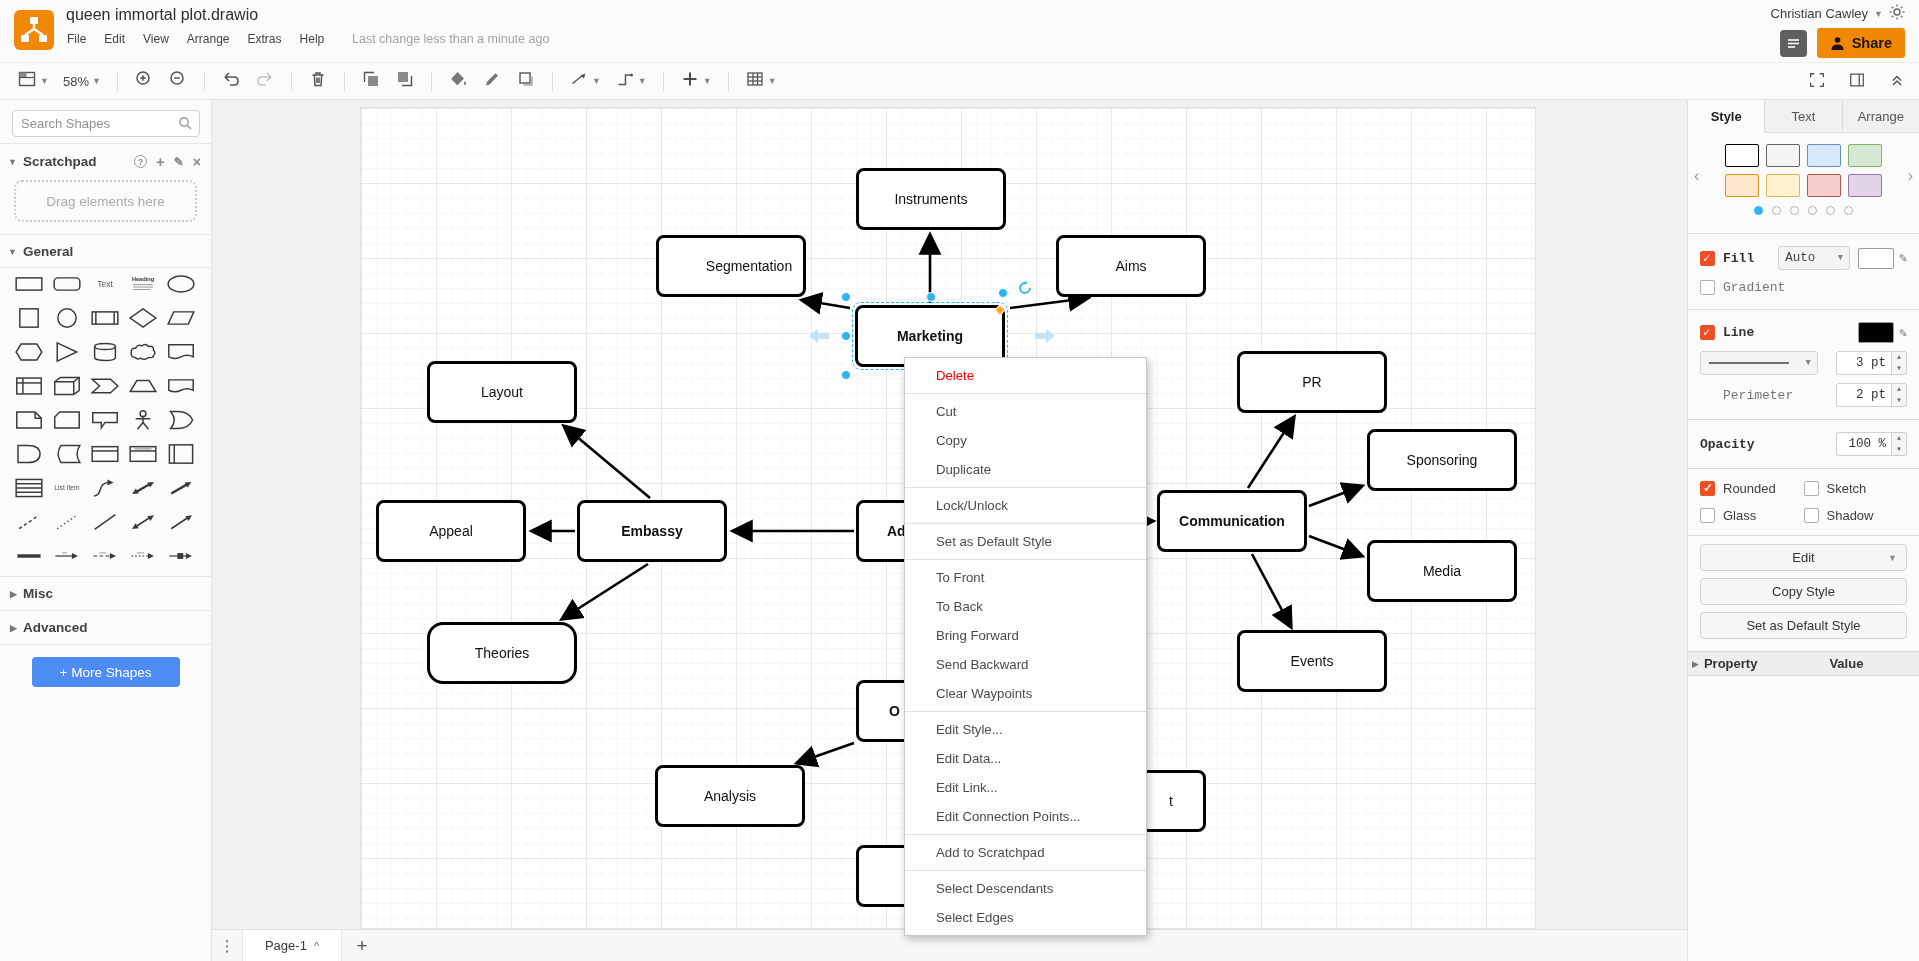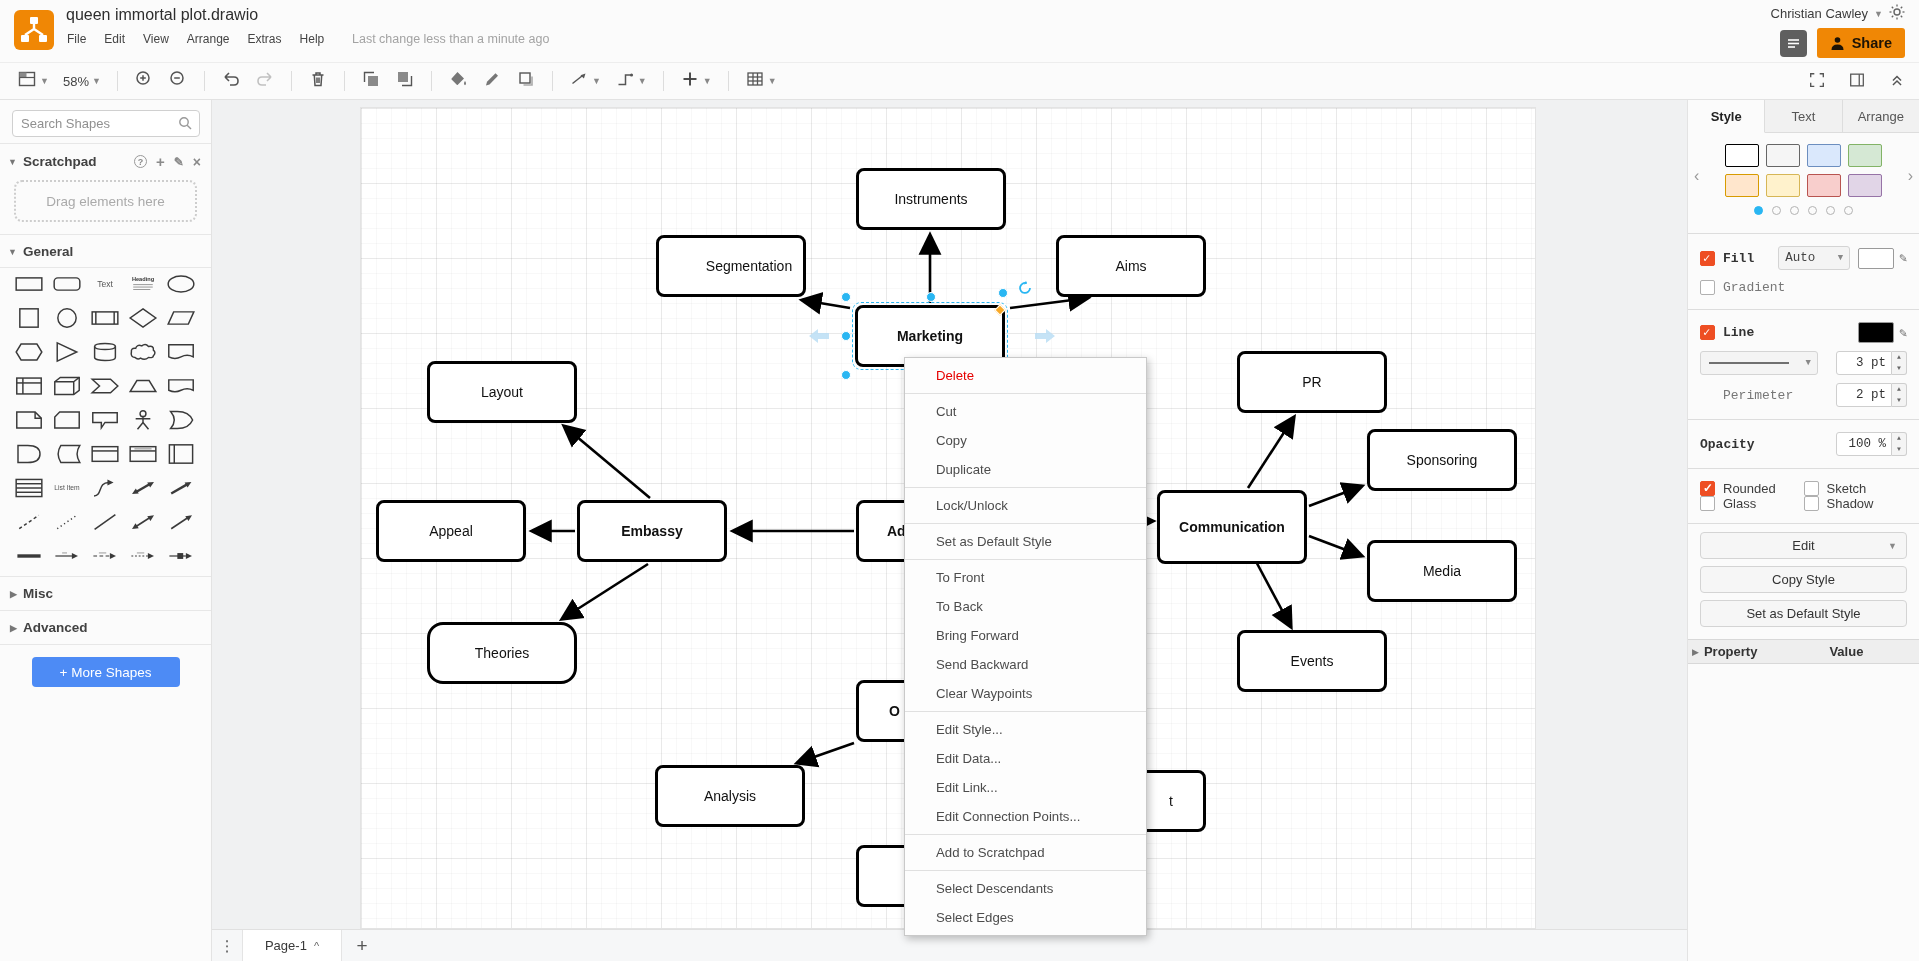--- a/index.html
+++ b/index.html
@@ -106,21 +106,21 @@
   .swatch-btn.black { background:#000; }
   .pencil { margin-left:5px; color:#666; font-size:13px; cursor:pointer; }
   .num-input { width:56px; height:24px; border:1px solid #cfcfcf; border-radius:3px 0 0 3px; background:#fff; text-align:right; padding-right:5px; font-size:12.5px; color:#333; display:flex; align-items:center; justify-content:flex-end; }
   .stepper { display:flex; flex-direction:column; width:15px; height:24px; border:1px solid #cfcfcf; border-left:none; border-radius:0 3px 3px 0; background:#f4f4f4; }
   .stepper span { flex:1; font-size:6.5px; color:#666; display:flex; align-items:center; justify-content:center; cursor:pointer; }
   .fp-btn { display:flex; align-items:center; justify-content:center; height:27px; margin:7px 12px 0 12px; background:#f6f6f6; border:1px solid #d4d4d4; border-radius:4px; font-size:13px; color:#333; cursor:pointer; position:relative; }
   .fp-btn .caret { position:absolute; right:9px; }
   .prop-hdr { display:flex; margin-top:12px; background:#eeeeee; border-top:1px solid #d8d8d8; border-bottom:1px solid #d8d8d8; height:25px; align-items:center; font-weight:bold; color:#333; }
   .prop-hdr .tri { font-size:9px; color:#777; margin:0 5px 0 4px; font-weight:normal; }
   .prop-hdr .val { margin-left:72px; }
-  .cb-grid { display:grid; grid-template-columns:1fr 1fr; row-gap:0; padding:4px 12px; }
+  .cb-grid { display:grid; grid-template-columns:1fr 1fr; row-gap:12px; padding:4px 12px; }
   .cb-grid .item { display:flex; align-items:center; color:#3d3d3d; }
 </style>
 </head>
 <body>
 
 <div class="app">
 
   <div class="hdr">
     <div class="logo">
       <svg width="40" height="40" viewBox="0 0 40 40">
@@ -646,21 +646,21 @@
         <div class="node" style="left: 644px; top: 68px; width: 150px; height: 62px;">Instruments</div>
         <div class="node" style="left: 444px; top: 135px; width: 150px; height: 62px; padding-left: 36px;">Segmentation</div>
         <div class="node" style="left: 844px; top: 135px; width: 150px; height: 62px;">Aims</div>
         <div class="node bold" style="left: 643px; top: 205px; width: 150px; height: 62px;">Marketing</div>
         <div class="node" style="left: 215px; top: 261px; width: 150px; height: 62px;">Layout</div>
         <div class="node" style="left: 1025px; top: 251px; width: 150px; height: 62px;">PR</div>
         <div class="node" style="left: 164px; top: 400px; width: 150px; height: 62px;">Appeal</div>
         <div class="node bold" style="left: 365px; top: 400px; width: 150px; height: 62px;">Embassy</div>
         <div class="node bold align-left" style="left: 644px; top: 400px; width: 150px; height: 62px; padding-left: 28px;">Ad</div>
         <div class="node" style="left: 1155px; top: 329px; width: 150px; height: 62px;">Sponsoring</div>
-        <div class="node bold" style="left: 945px; top: 390px; width: 150px; height: 74px;">Communication</div>
+        <div class="node bold" style="left: 945px; top: 390px; width: 150px; height: 62px;">Communication</div>
         <div class="node" style="left: 1155px; top: 440px; width: 150px; height: 62px;">Media</div>
         <div class="node" style="left: 1025px; top: 530px; width: 150px; height: 62px;">Events</div>
         <div class="node" style="left: 215px; top: 522px; width: 150px; height: 62px; border-radius: 16px;">Theories</div>
         <div class="node bold align-left" style="left: 644px; top: 580px; width: 150px; height: 62px; padding-left: 30px;">O</div>
         <div class="node" style="left: 443px; top: 665px; width: 150px; height: 62px;">Analysis</div>
         <div class="node align-right" style="left: 844px; top: 670px; width: 150px; height: 62px; padding-right: 30px;">t</div>
         <div class="node" style="left: 644px; top: 745px; width: 150px; height: 62px;"></div>
       </div>
     <div id="selection-layer">
         <div class="sel-outline" style="left: 640px; top: 202px; width: 156px; height: 68px;"></div>

